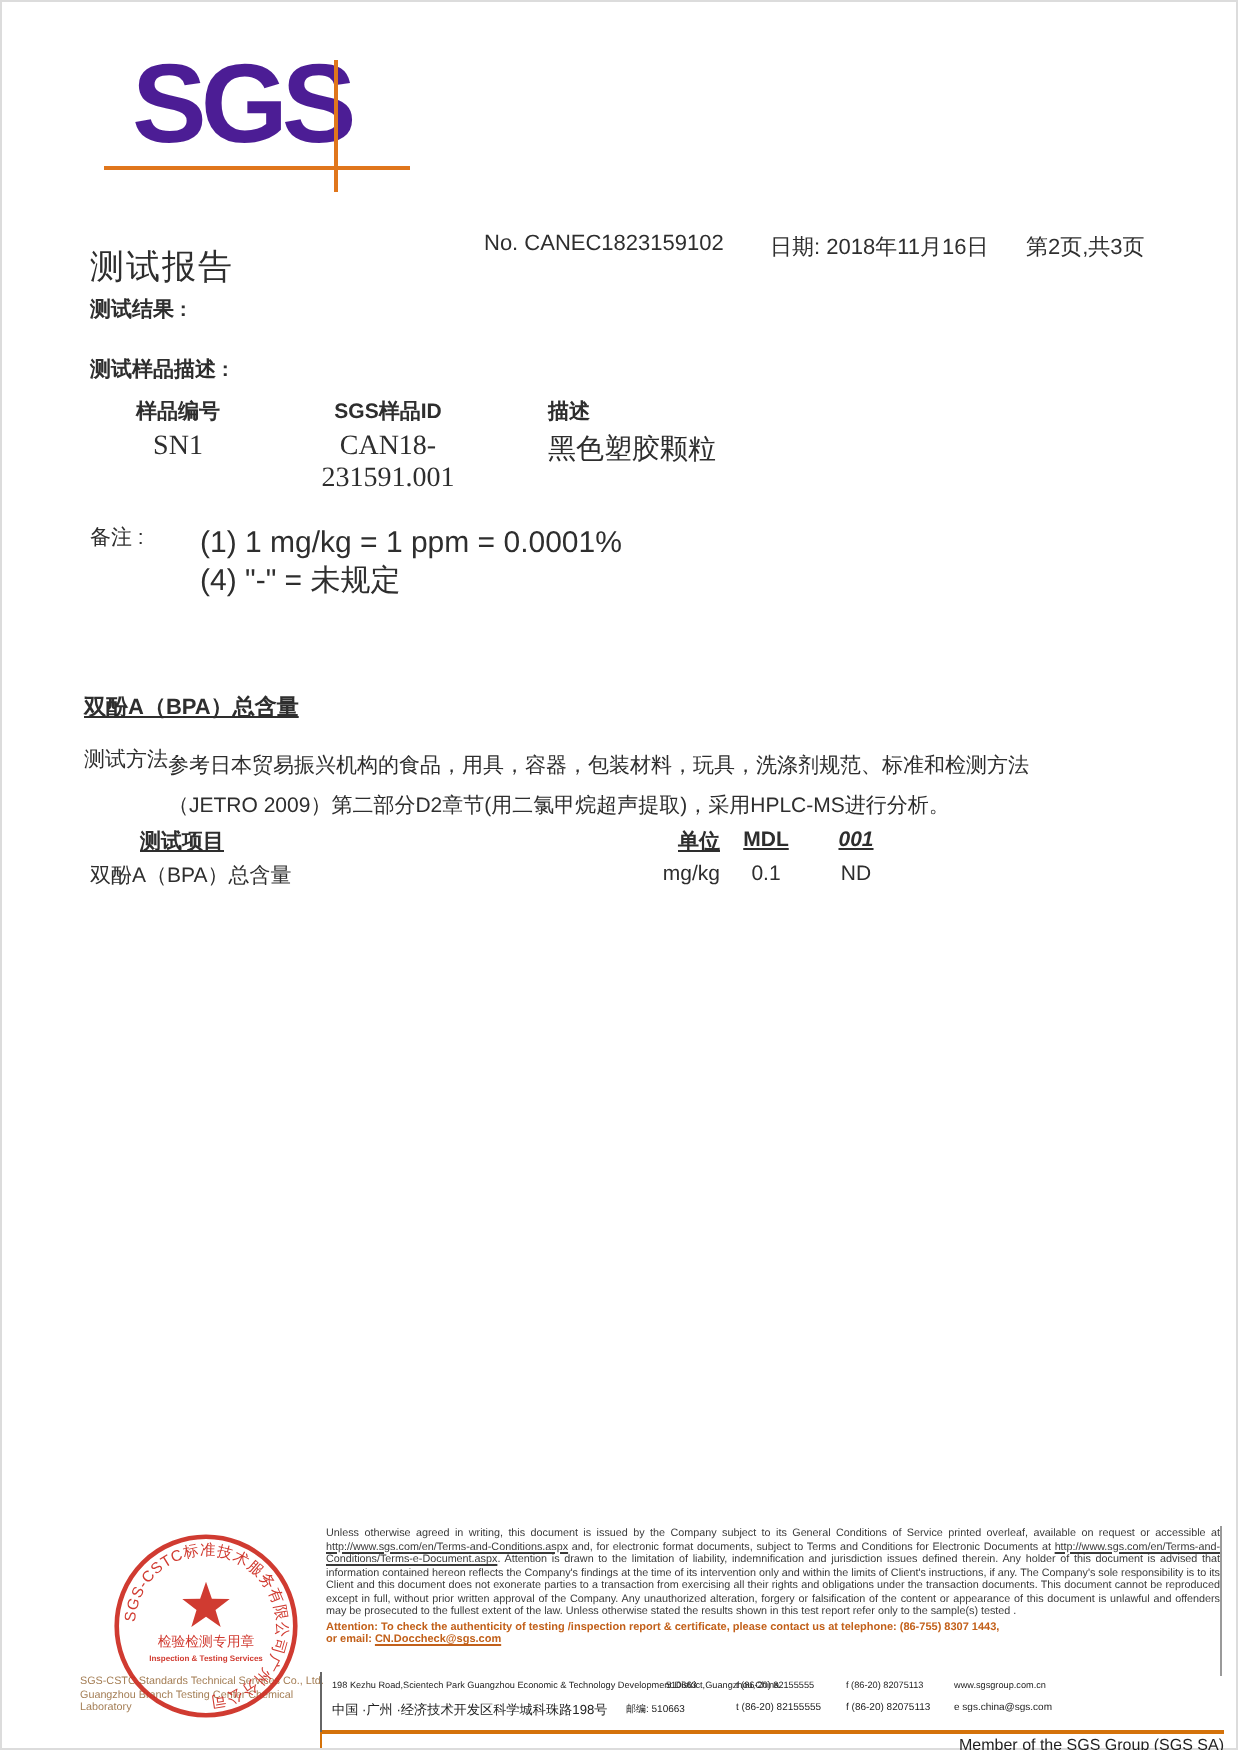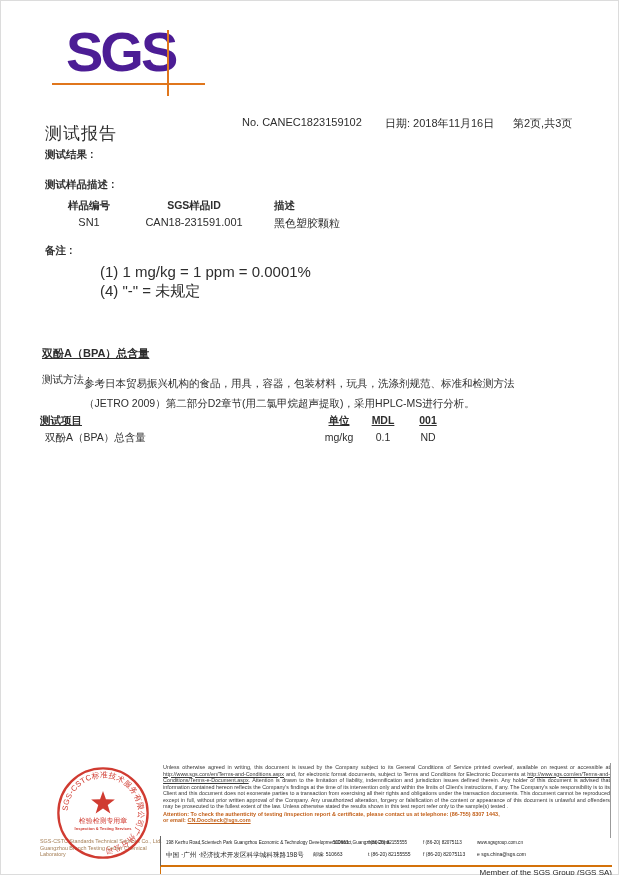--- a/index.html
+++ b/index.html
@@ -24,38 +24,38 @@
   .page-info { left:513px; top:116px; font-size:11px; }
 
   .results-heading { left:45px; top:148px; font-size:10.5px; font-weight:bold; }
   .sample-heading { left:45px; top:178px; font-size:10.5px; font-weight:bold; }
 
   
   .s-col1 { left:50px; width:78px; text-align:center; }
   .s-col2 { left:143px; width:102px; text-align:center; }
   .s-col3 { left:232px;margin-left:42px; }
   .s-head { top:199px; font-size:10.5px; font-weight:bold; }
-  .s-row  { top:216px; font-size:11px; }
+  .s-row  { top:216px; font-size:14px;font-family:Liberation Serif, serif; }
 
-  .notes-heading { left:45px; top:244px; font-size:10.5px; font-weight:bold; }
+  .notes-heading { left:45px; top:262px; font-size:10.5px; font-weight:normal; }
   .notes-list { left:100px; top:262px; font-size:15px; line-height:19.2px; }
 
   
   .bpa-heading { left:42px; top:346px; font-size:11px; font-weight:bold; text-decoration:underline; }
   .method-label { left:42px; top:373px; font-size:10.5px; }
   .method-text { left:84px; top:373px; width:458px; font-size:10.5px; line-height:20px; }
 
   .r-head { top:414px; font-size:10.5px; font-weight:bold; text-decoration:underline; }
   .r-row  { top:431px; font-size:10.5px; }
-  .r-item-h { left:40px; }
+  .r-item-h { left:70px; }
   .r-item { left:45px; }
-  .r-unit { left:318px; width:42px; text-align:center; }
+  .r-unit { left:318px; width:42px; text-align:right; }
   .r-mdl  { left:366px; width:34px; text-align:center; }
   .r-res  { left:410px; width:36px; text-align:center; }
-  .italic { }
+  .italic { font-style:italic; }
 
   
   .legal-block { left:163px; top:764px; width:447px; font-size:5.4px; line-height:6.5px;
                  text-align:justify; color:#3a3a3a; }
   .legal-link { text-decoration:underline; color:#3a3a3a; }
   .attention-block { margin-top:1px; color:#c2601a; font-weight:bold; font-size:5.5px; line-height:6.4px; }
   .attention-email { text-decoration:underline; color:#c2601a; }
   .footer-vline-right { left:610px; top:763px; width:1px; height:75px; background:#9a9a9a; }
 
   .company-block { left:40px; top:838px; width:125px; font-size:5.4px; line-height:6.6px;

